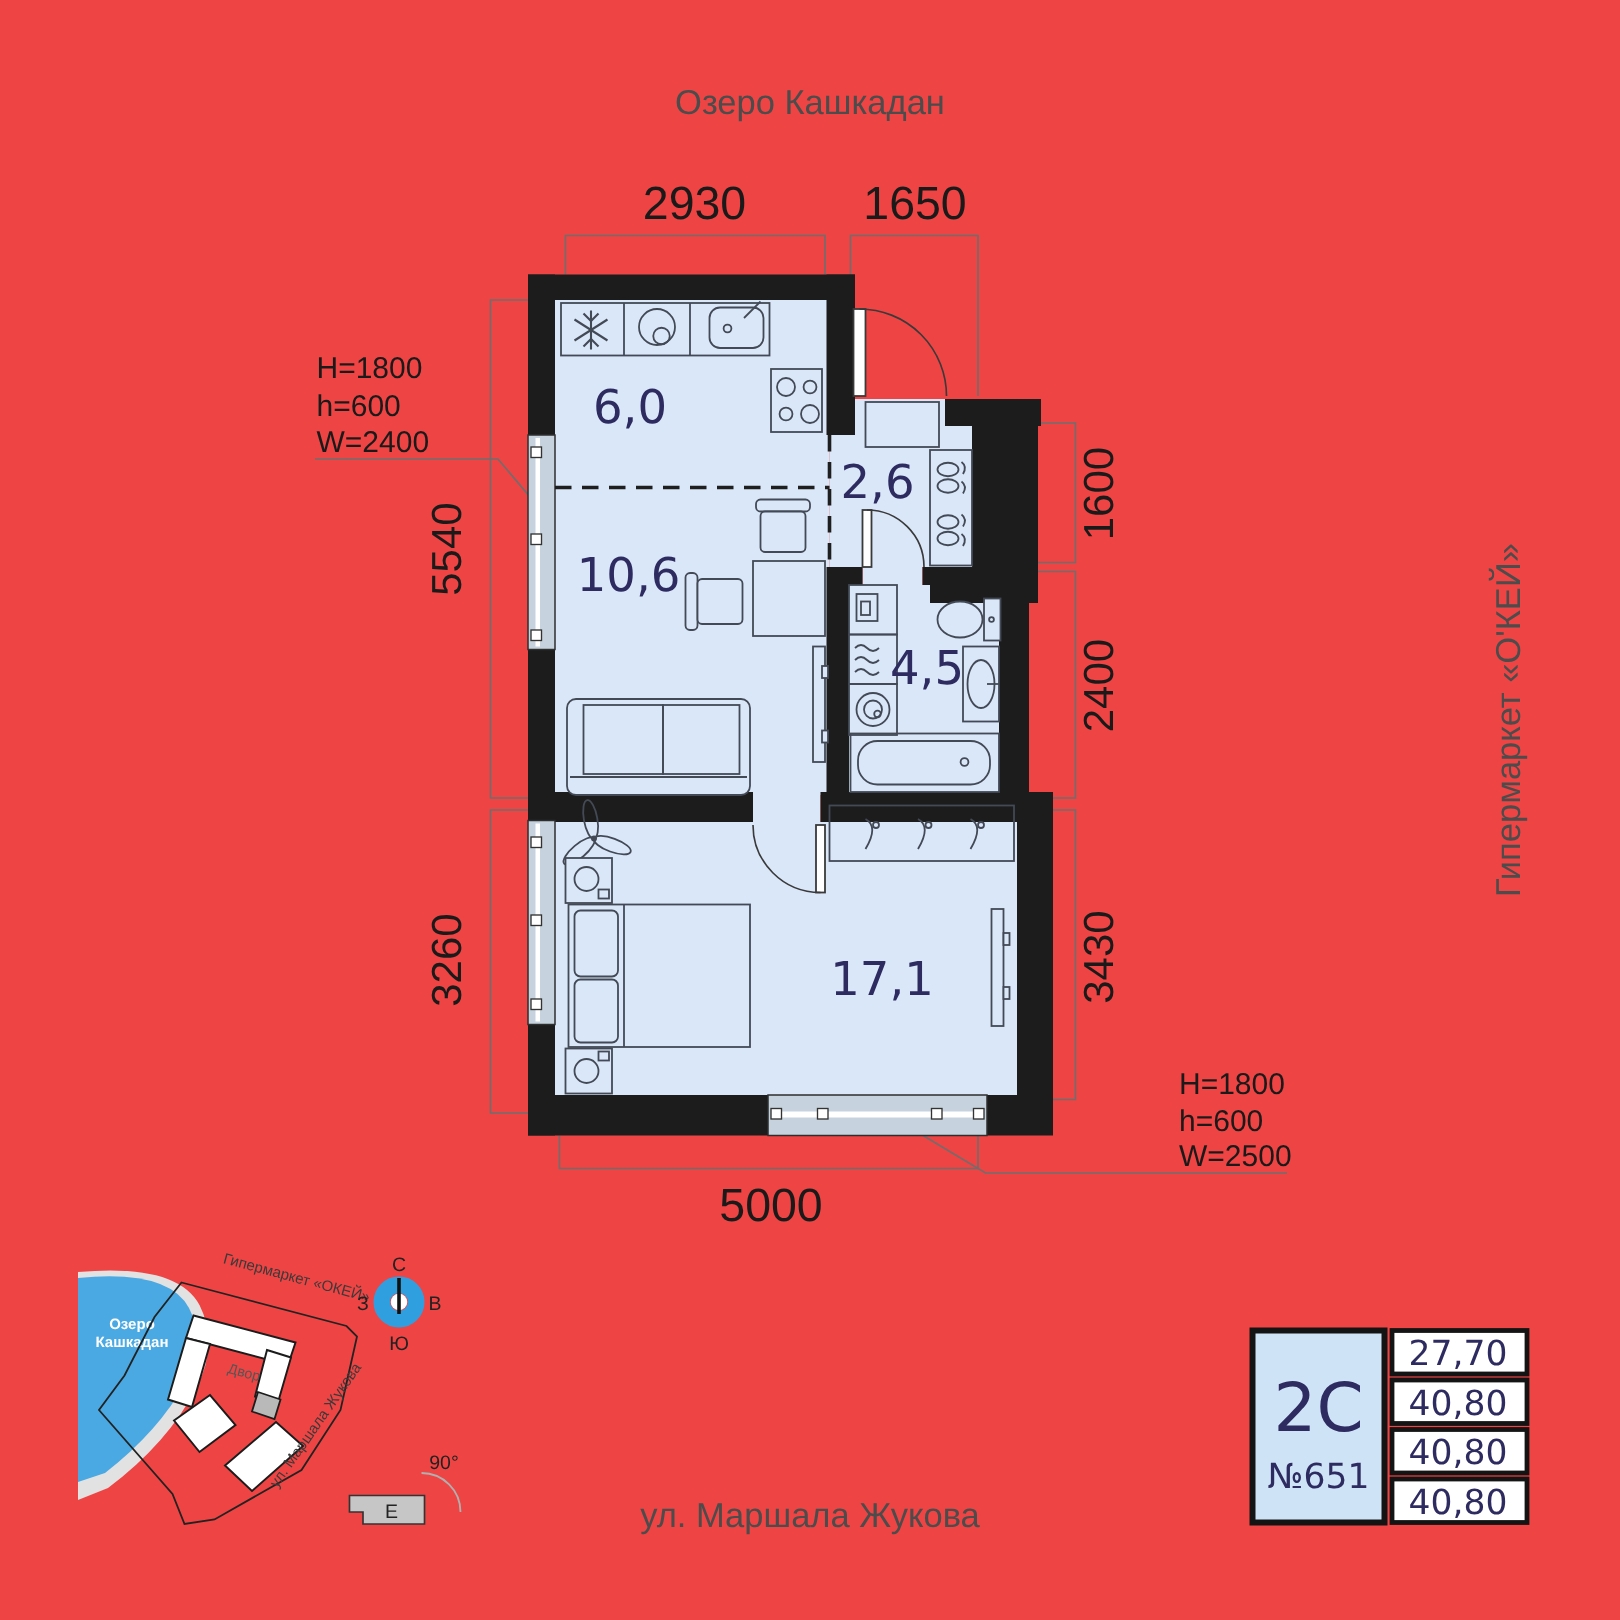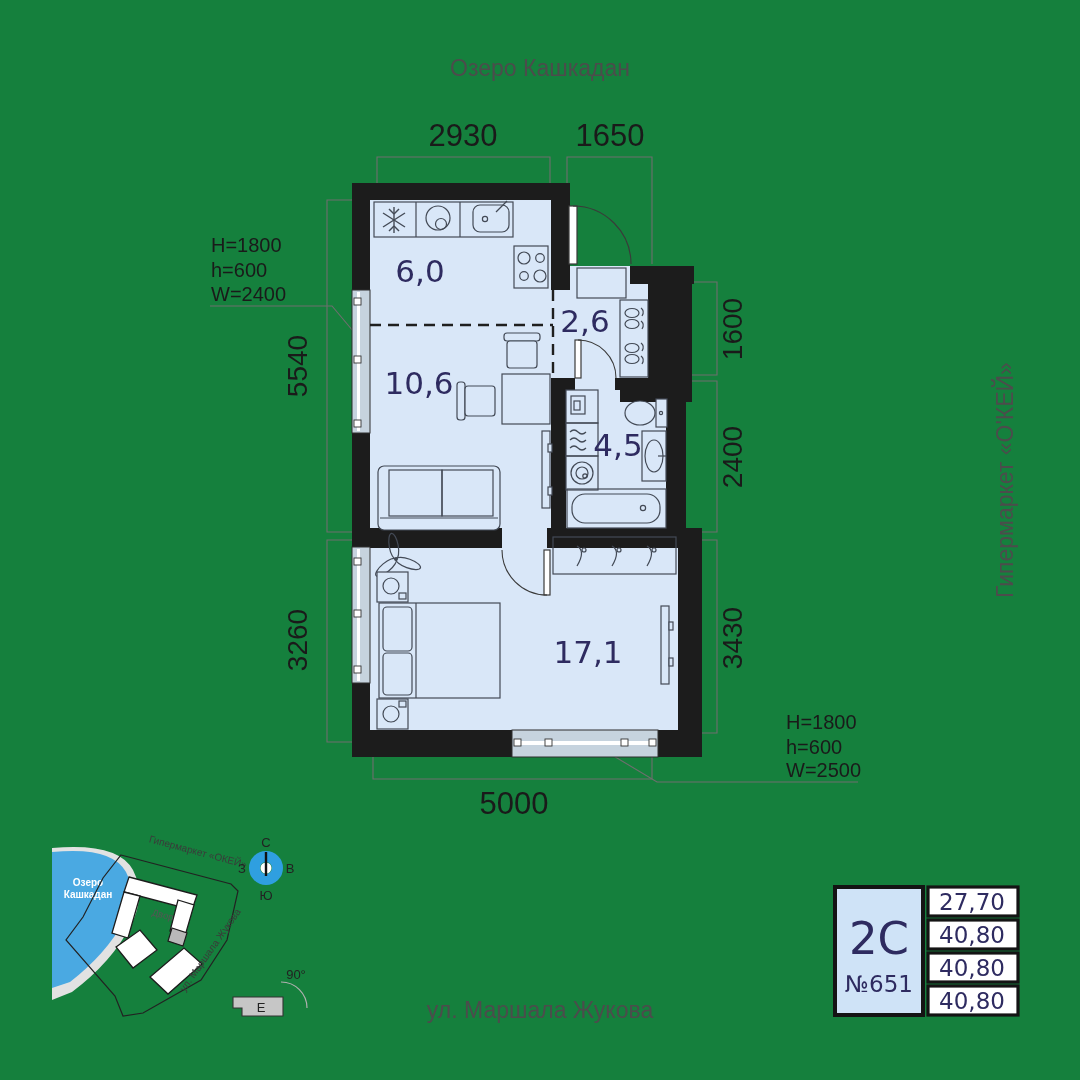--- a/index.html
+++ b/index.html
@@ -1,16 +1,16 @@
 <!DOCTYPE html>
 <html><head>
 <meta charset="utf-8">
 <style>
   html,body{margin:0;padding:0;background:#fff;}
-  .stage{position:relative;width:1080px;height:1080px;background:#15803d;overflow:hidden;
+  .stage{position:relative;width:1080px;height:1080px;background:#ef4444;overflow:hidden;
          font-family:"Liberation Sans",sans-serif;}
   svg{display:block;}
   
   .t-label{font-family:"Liberation Sans",sans-serif;font-size:23px;fill:#4c4c4c;}
   .t-dim{font-family:"Liberation Sans",sans-serif;font-size:28px;fill:#1a1a1a;}
   .t-dim-b{font-family:"Liberation Sans",sans-serif;font-size:31px;fill:#1a1a1a;}
   .t-ann{font-family:"Liberation Sans",sans-serif;font-size:20px;fill:#1a1a1a;}
   .t-area{font-family:"DejaVu Sans","Liberation Sans",sans-serif;font-size:31px;fill:#2e2b60;}
   .t-card-big{font-family:"DejaVu Sans","Liberation Sans",sans-serif;font-size:45px;fill:#2e2b60;}
   .t-card-num{font-family:"DejaVu Sans","Liberation Sans",sans-serif;font-size:23px;fill:#2e2b60;}

